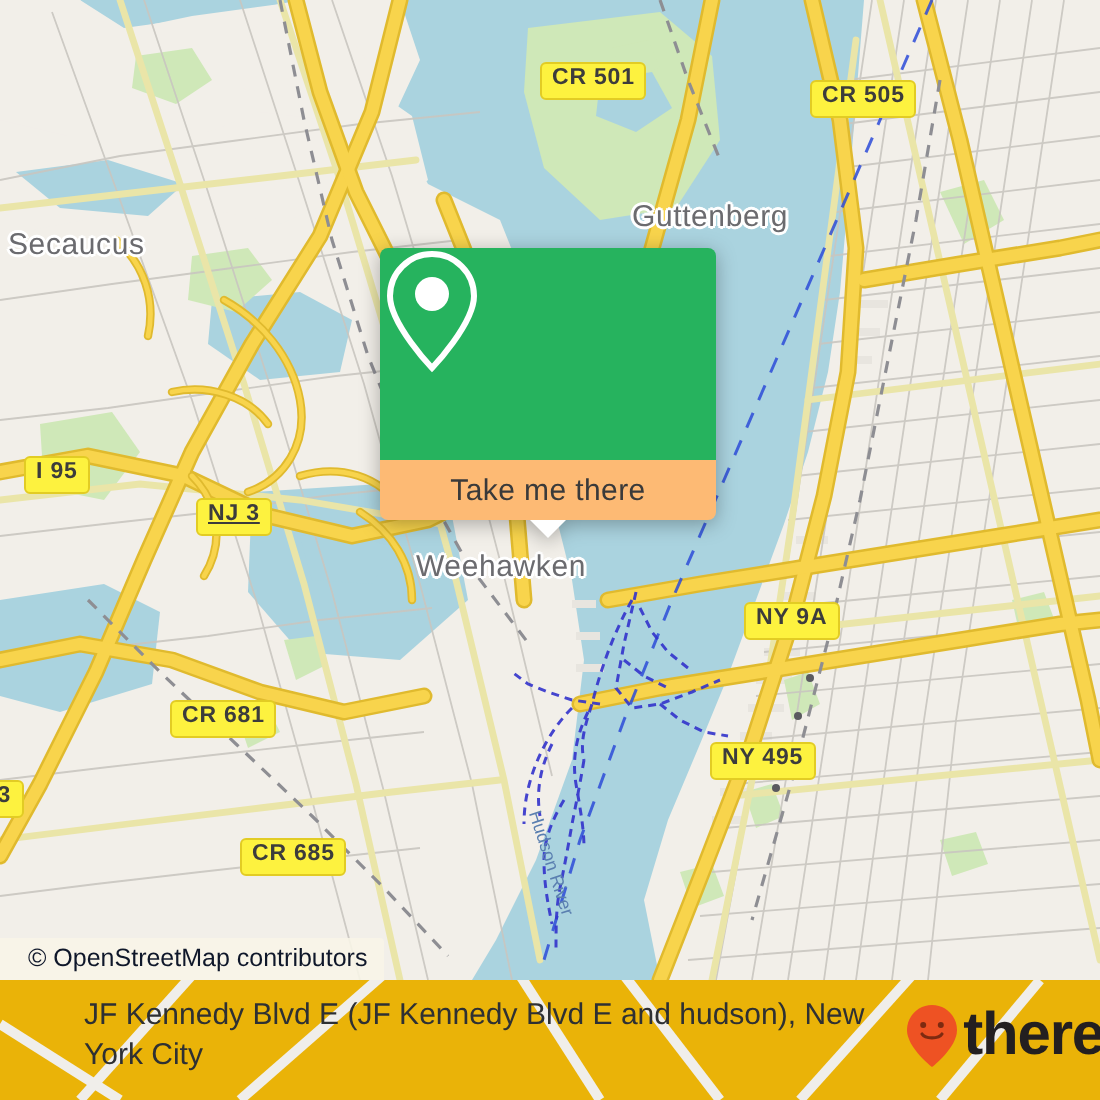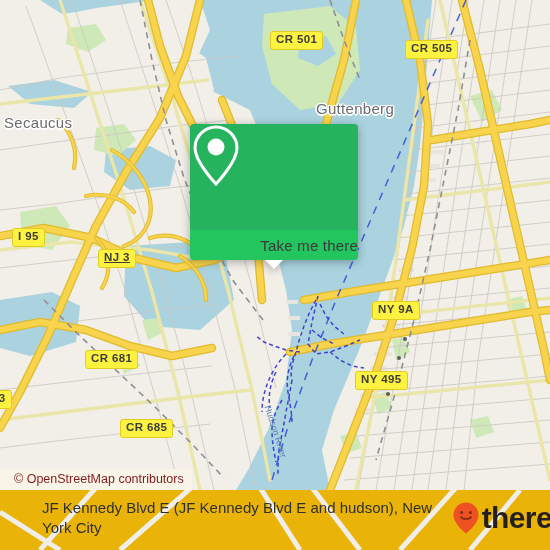--- a/index.html
+++ b/index.html
@@ -47,43 +47,43 @@
     color:#5a7fb0;
     font-size:9px;
     white-space:nowrap;
     transform-origin:0 0;
   }
 
   
   #attrib{
     position:absolute;left:0;bottom:0;
     background:rgba(248,245,231,.88);
-    color:#7f1d1d;
+    color:#0f172a;
     font-size:12.5px;
     padding:3px 8px 4px 14px;
     white-space:nowrap;
     border-top-right-radius:2px;
   }
 
   
   #popup{
     position:absolute;left:190px;top:124px;width:168px;
     filter:drop-shadow(0 2px 5px rgba(0,0,0,.30));
   }
   #popup-green{
     background:#26b35e;
     height:106px;
     border-radius:4px 4px 0 0;
     display:flex;align-items:center;justify-content:center;
   }
   #popup-foot{
-    background:#22c55e;
+    background:#fdba74;
     height:30px;
     border-radius:0 0 4px 4px;
-    display:flex;align-items:center;justify-content:flex-end;
+    display:flex;align-items:center;justify-content:center;
   }
   #popup-foot span{
     color:#3a3a3a;font-size:15px;letter-spacing:.2px;
   }
   #popup-tail{
     position:absolute;left:50%;top:100%;
     margin-left:-9px;
     width:0;height:0;
     border-left:9px solid transparent;
     border-right:9px solid transparent;
@@ -332,20 +332,21 @@
           <circle cx="405" cy="339" r="2"></circle>
           <circle cx="399" cy="358" r="2"></circle>
           <circle cx="392" cy="376" r="2"></circle>
           <circle cx="388" cy="394" r="2"></circle>
         </g>
       </g>
     </svg>
 
     <div class="place-label" style="left:4px;top:114px;">Secaucus</div>
     <div class="place-label" style="left:316px;top:100px;">Guttenberg</div>
+    <div class="place-label" style="left:208px;top:275px;">Weehawken</div>
 
     <div class="water-label" style="left:272px;top:404px;transform:rotate(72deg);">Hudson River</div>
 
     <div class="shield" style="left:270px;top:31px;">CR 501</div>
     <div class="shield" style="left:381px;top:40px;margin-left:24px;">CR 505</div>
     <div class="shield" style="left:12px;top:228px;">I 95</div>
     <div class="shield" style="left:98px;top:249px;text-decoration:underline;">NJ 3</div>
     <div class="shield" style="left:85px;top:350px;">CR 681</div>
     <div class="shield" style="left:120px;top:419px;">CR 685</div>
     <div class="shield" style="left:-14px;top:390px;">63</div>

